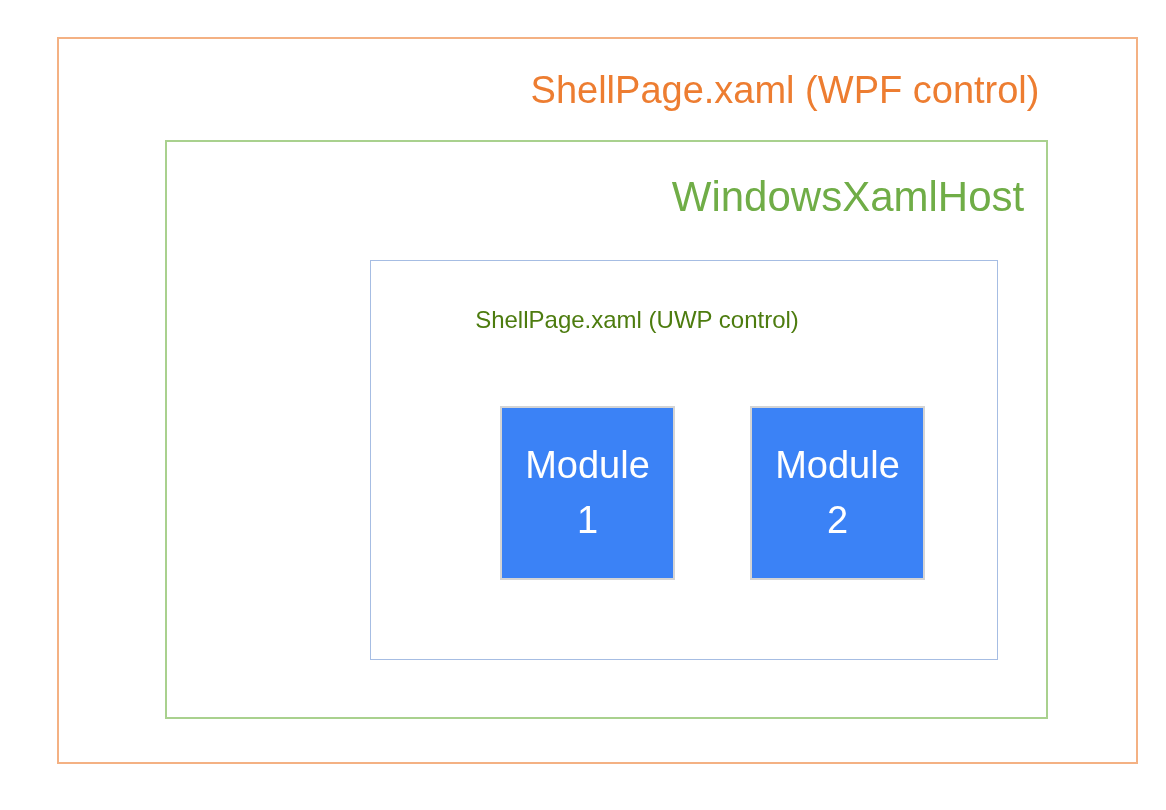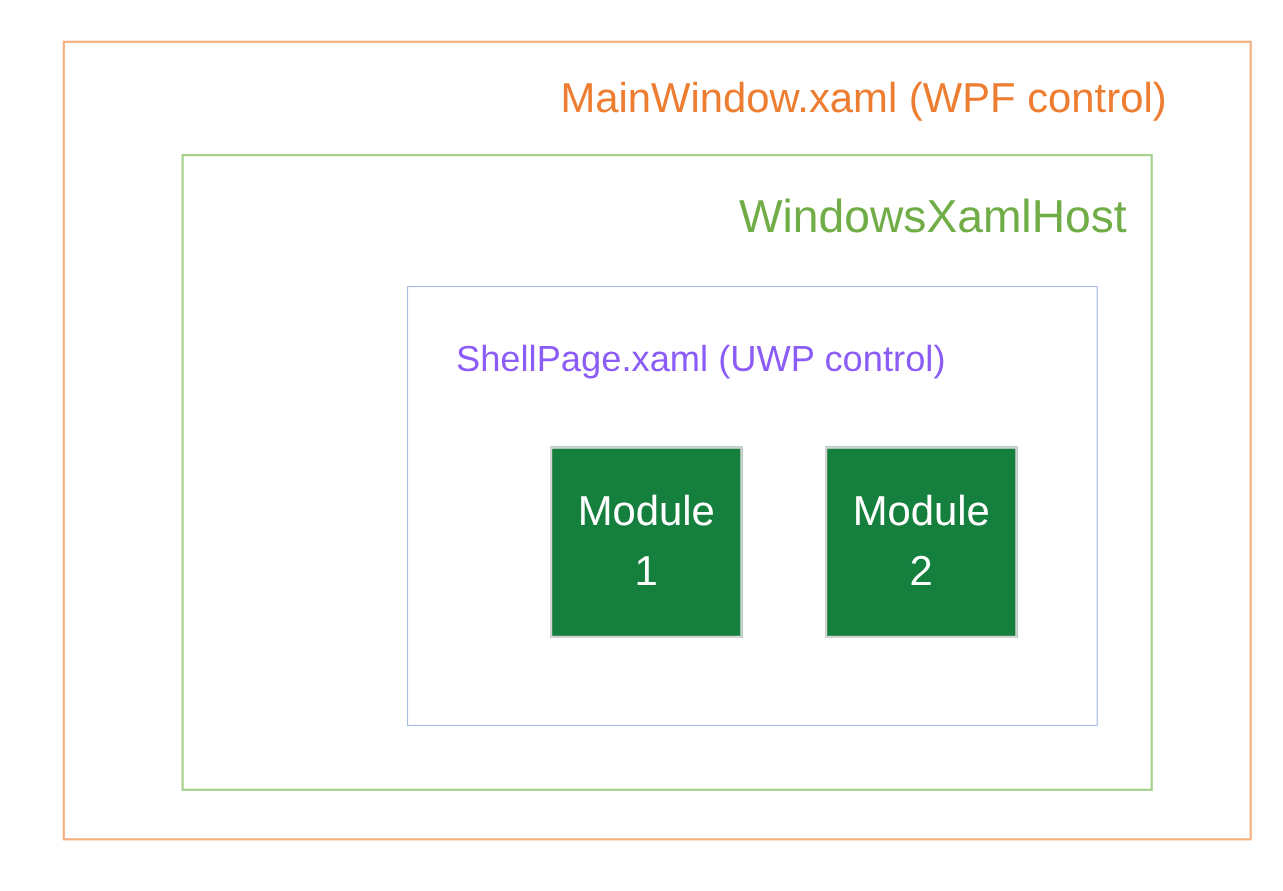--- a/index.html
+++ b/index.html
@@ -64,30 +64,30 @@
   .label-xamlhost {
     left: 848px;
     top: 172px;
     font-size: 42px;
     color: #70AD47;
   }
 
   .label-shellpage {
     left: 637px;
     top: 306px;
-    font-size: 33px;
-    color: #8b5cf6;
+    font-size: 24px;
+    color: #4d7c0f;
   }
 
   .module-box {
     position: absolute;
     top: 406px;
     width: 175px;
     height: 174px;
-    background: #15803d;
+    background: #3b82f6;
     border: 2px solid #D4D4D4;
     color: #ffffff;
     display: flex;
     flex-direction: column;
     align-items: center;
     justify-content: center;
     font-size: 38px;
     line-height: 1.45;
     text-align: right;
   }
@@ -96,21 +96,21 @@
   .module-2 { left: 750px; }
 
   .module-line { display: block; }
 </style>
 </head>
 <body>
 
 <div class="canvas">
 
   <div class="rect rect-mainwindow"></div>
-  <div class="diagram-label label-mainwindow">MainWindow.xaml (WPF control)</div>
+  <div class="diagram-label label-mainwindow">ShellPage.xaml (WPF control)</div>
 
   <div class="rect rect-xamlhost"></div>
   <div class="diagram-label label-xamlhost">WindowsXamlHost</div>
 
   <div class="rect rect-shellpage"></div>
   <div class="diagram-label label-shellpage">ShellPage.xaml (UWP control)</div>
 
   <div class="module-box module-1">
     <span class="module-line">Module</span>
     <span class="module-line">1</span>

